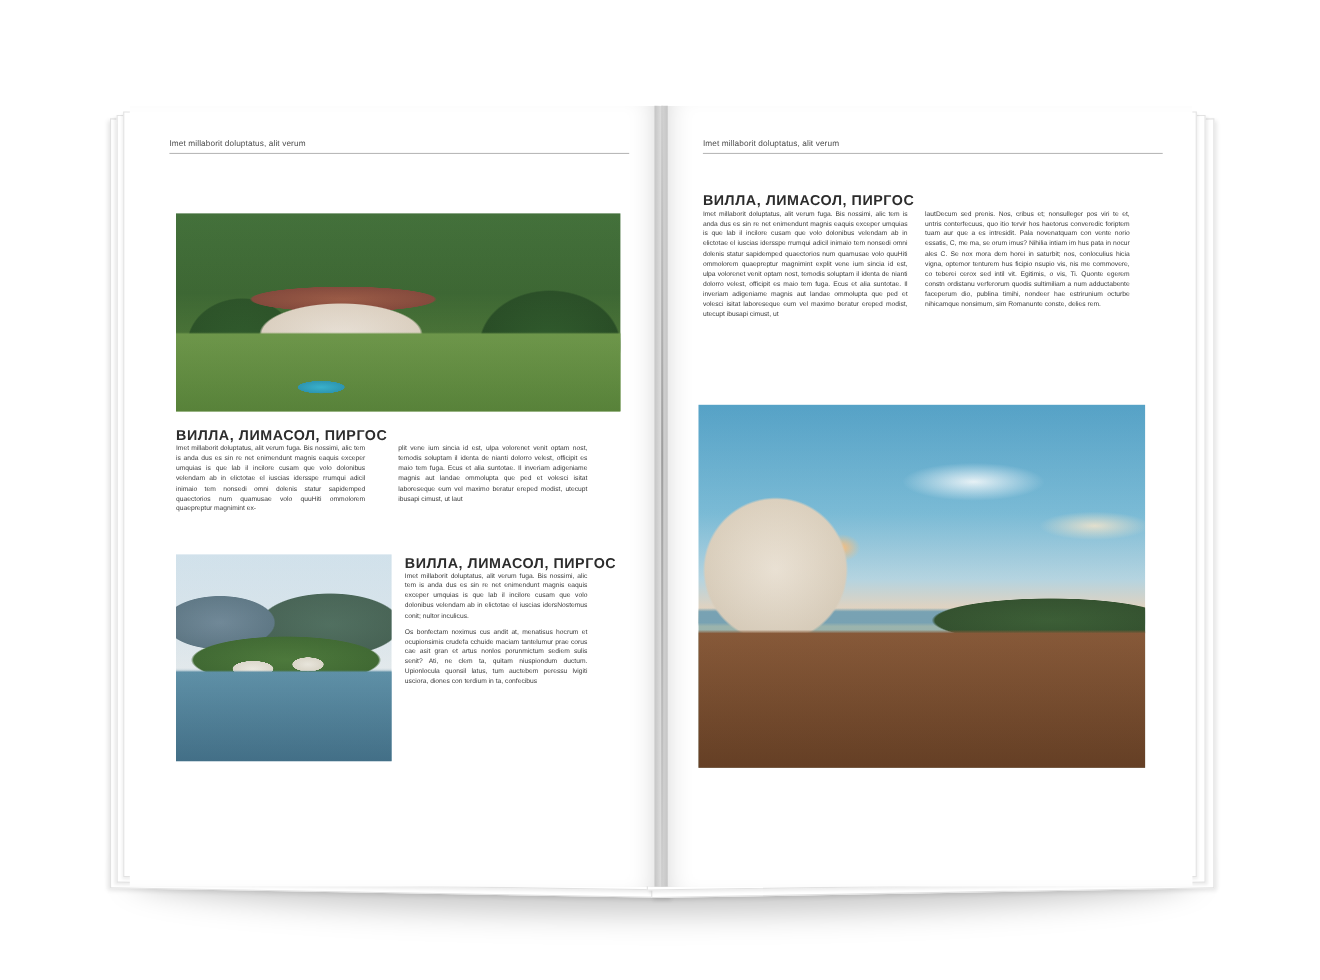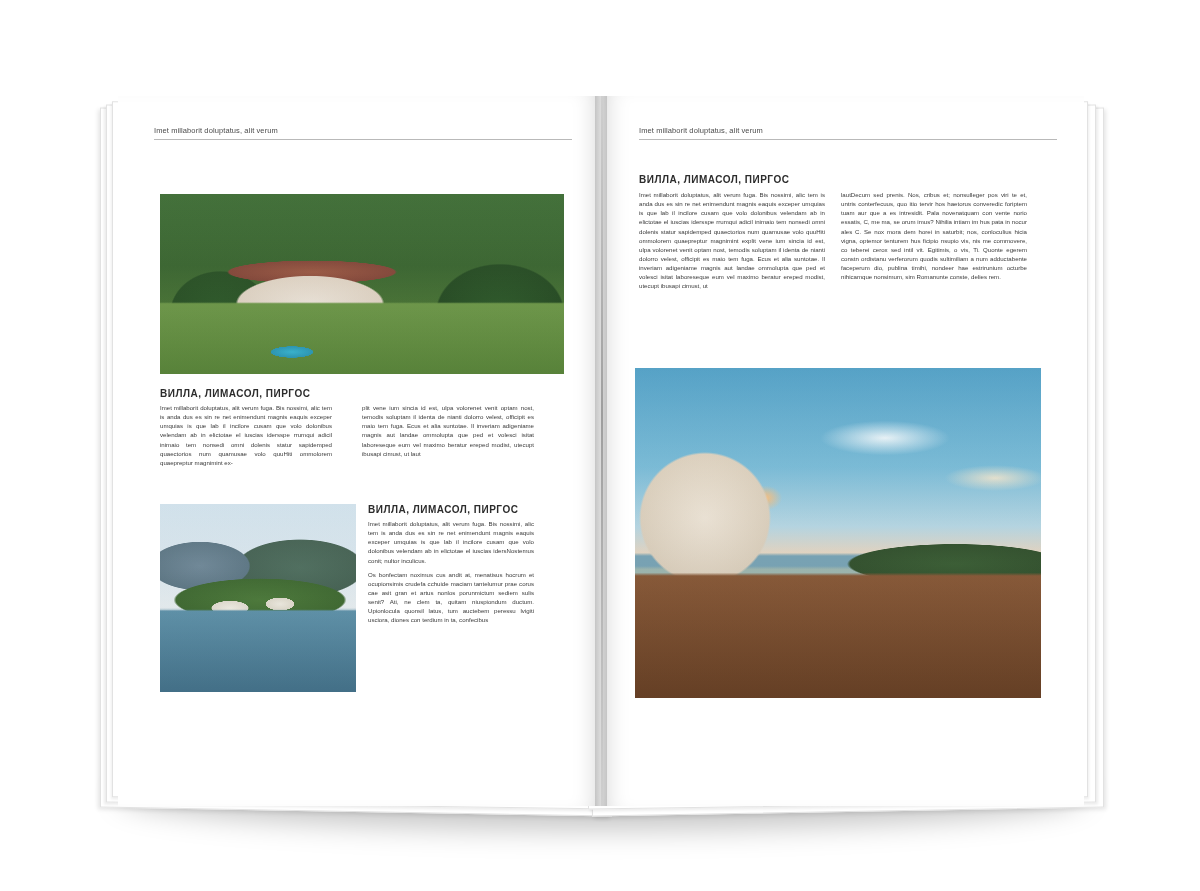--- a/index.html
+++ b/index.html
@@ -99,21 +99,21 @@
 
   
   .page-left .running-head { left: 36px; }
   .page-left .rule { left: 36px; width: 418px; }
   
   .page-right .running-head { left: 38px; }
   .page-right .rule { left: 38px; width: 418px; }
 
   
   .heading {
-    font-size: 10px;
+    font-size: 13px;
     font-weight: bold;
     color: #2c2c2c;
     letter-spacing: 0.5px;
     text-transform: uppercase;
   }
   .body {
     font-size: 6.1px;
     line-height: 1.5;
     color: #3a3a3a;
     text-align: justify;

